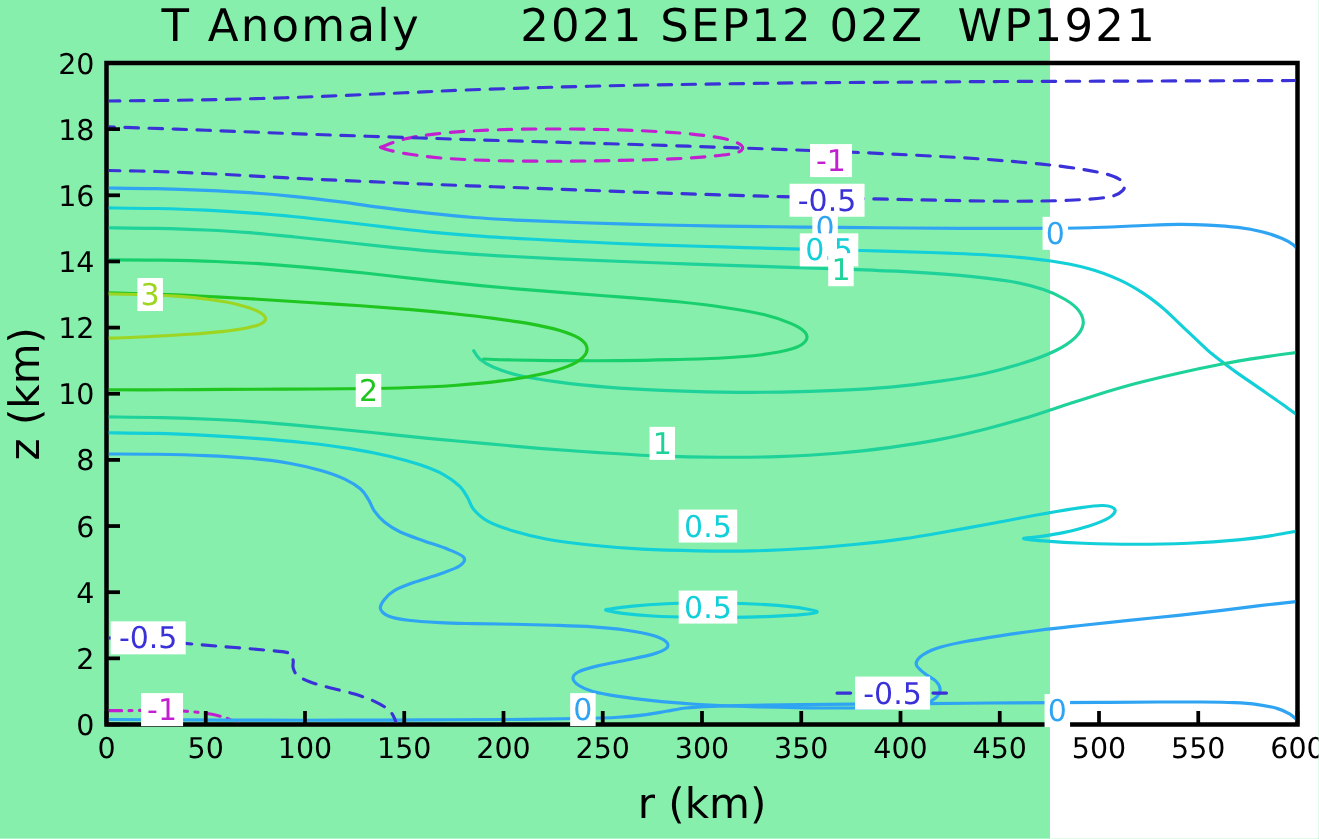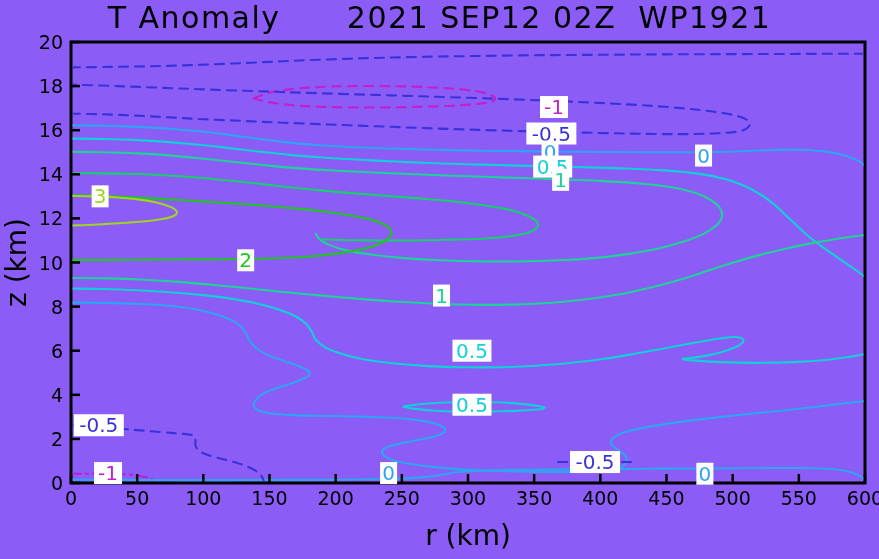--- a/index.html
+++ b/index.html
@@ -8,23 +8,23 @@
     background: #ffffff;
   }
   body {
     width: 879px;
     height: 559px;
     font-family: "DejaVu Sans", sans-serif;
     overflow: hidden;
   }
   #figure {
     position: relative;
-    width: 879px;
+    width: 700px;
     height: 559px;
-    background: #8b5cf6;
+    background: #86efac;
   }
   #plot-title {
     position: absolute;
     left: 0;
     top: 0;
     width: 879px;
     height: 40px;
     line-height: 36px;
     text-align: center;
     font-family: "DejaVu Sans", sans-serif;

